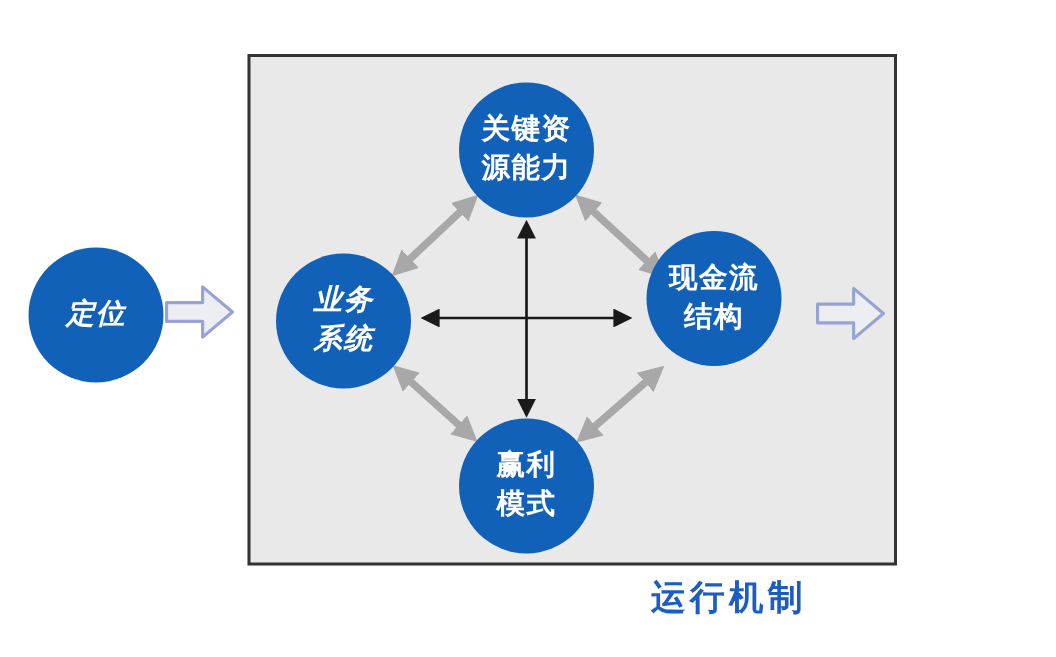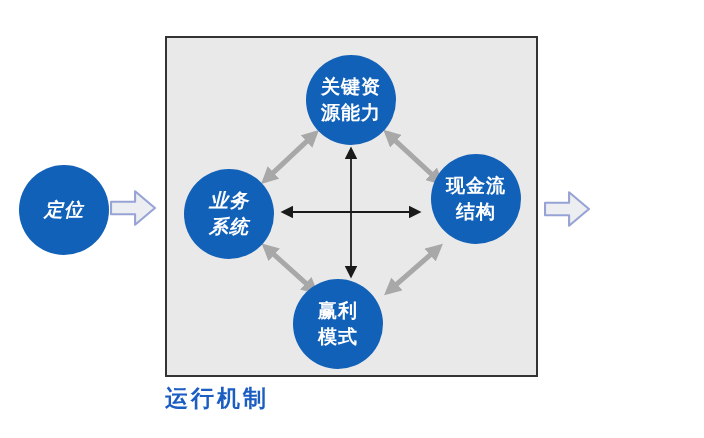--- a/index.html
+++ b/index.html
@@ -41,42 +41,42 @@
     width: 46px;
     height: 40px;
   }
   .block-arrow.left  { left: 110px; top: 188px; }
   .block-arrow.right { left: 544px; top: 189px; }
 
   .mechanism-box {
     position: absolute;
     left: 165px;
     top: 36px;
-    width: 373px;
+    width: 433px;
     height: 341px;
     box-sizing: border-box;
     background: #E9E9E9;
     border: 2px solid #333333;
   }
   .connectors {
     position: absolute;
     left: 0;
     top: 0;
   }
   .box-node-top    { left: 139px; top: 17px; }
   .box-node-left   { left: 17px;  top: 131px; font-style: italic; }
   .box-node-right  { left: 264px; top: 116px; }
-  .box-node-bottom { left: 126px; top: 241px; }
+  .box-node-bottom { left: 139px; top: 241px; }
 
   .caption {
     position: absolute;
     left: 165px;
     top: 383px;
     width: 373px;
-    text-align: left;
+    text-align: right;
     font-size: 23px;
     font-weight: bold;
     letter-spacing: 3px;
     color: #1C5DC2;
   }
 </style>
 </head>
 <body>
 
 <div class="stage">

